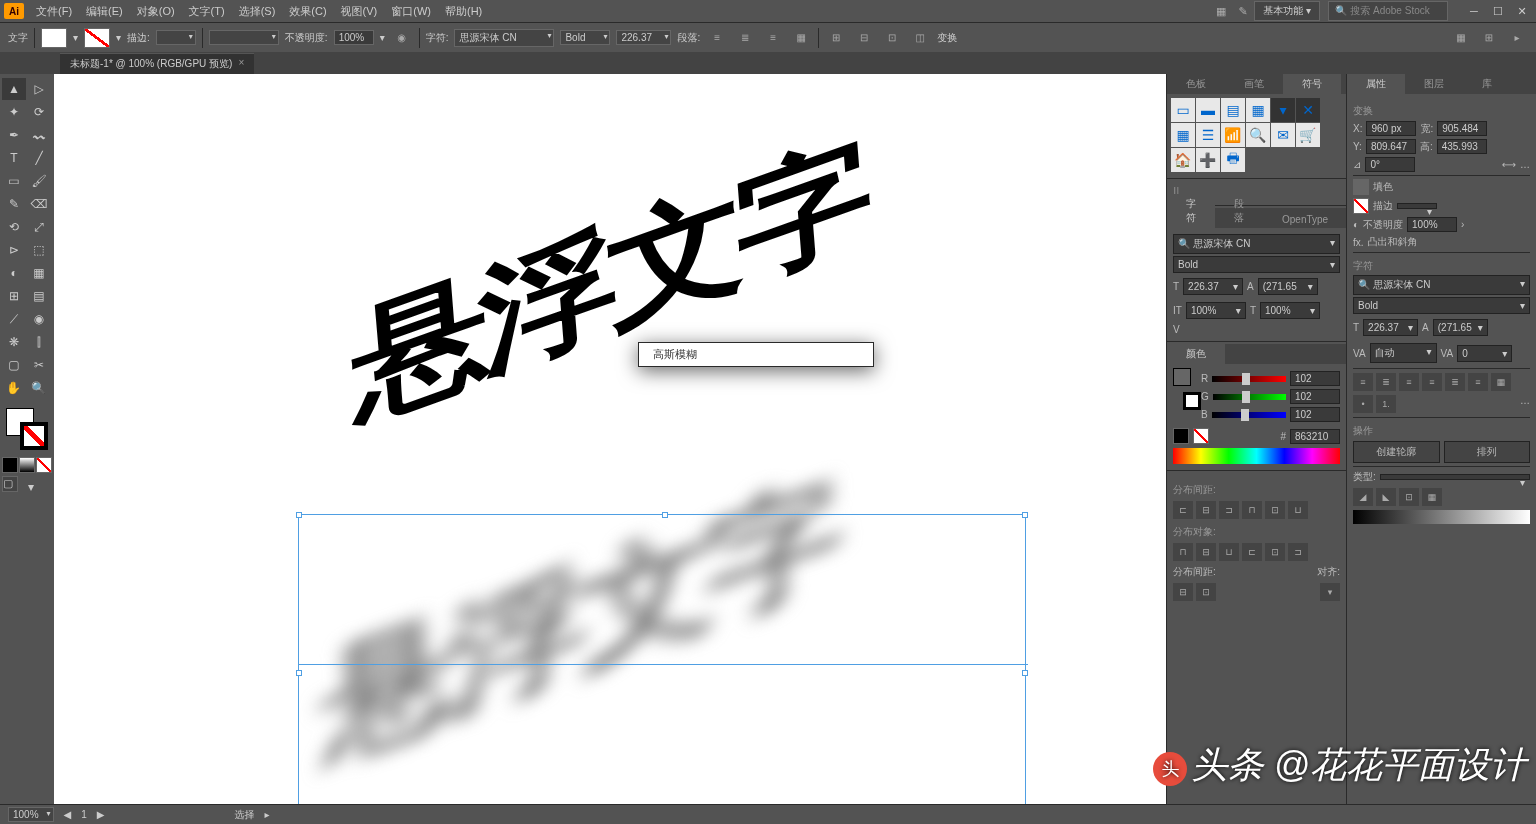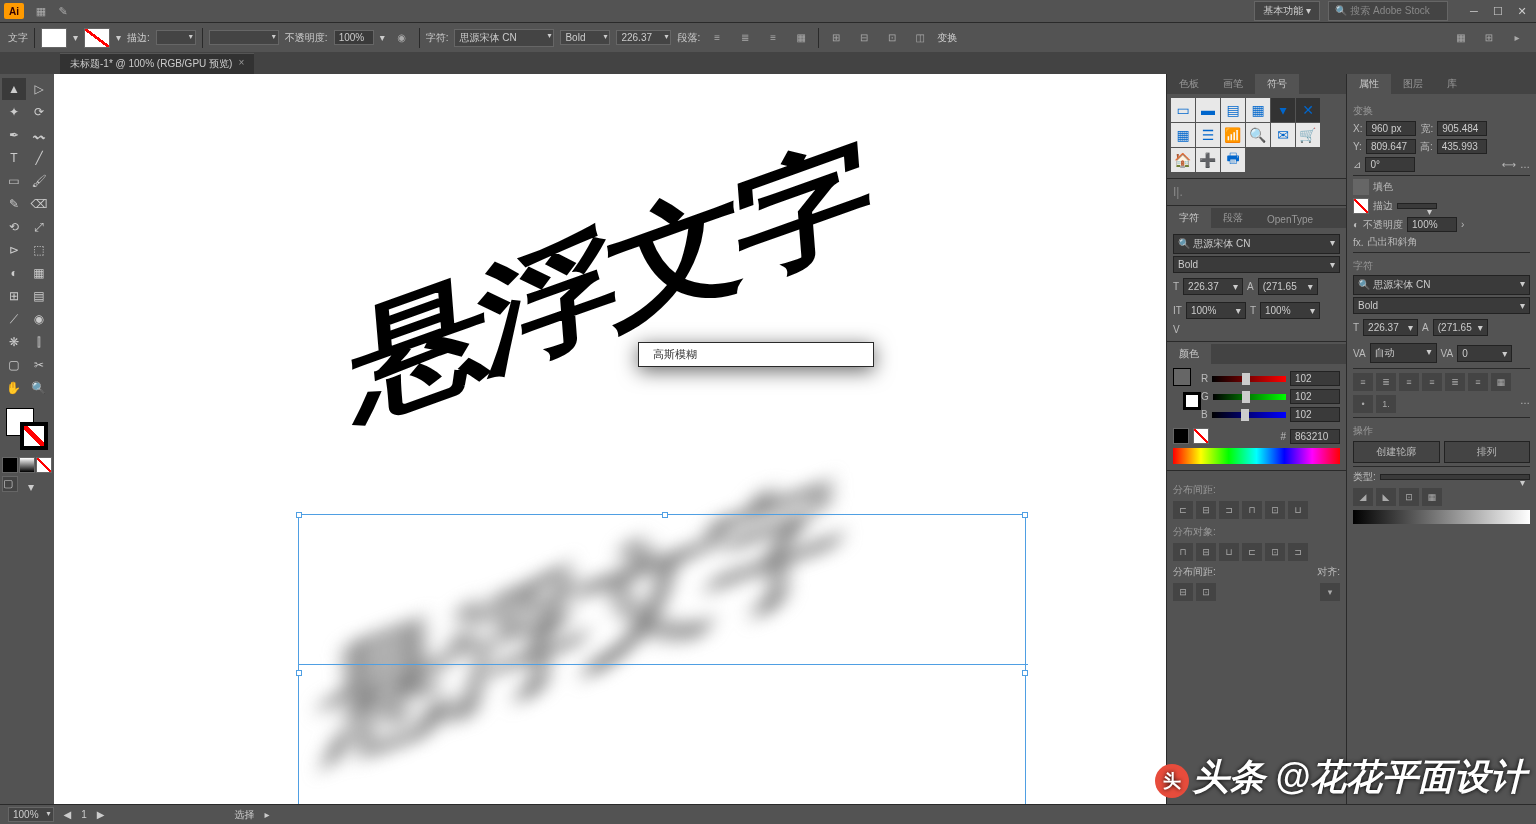--- a/index.html
+++ b/index.html
@@ -39,21 +39,21 @@
 .artwork{position:absolute;left:310px;top:120px;font-size:130px;font-family:"SimSun",serif;font-weight:bold;color:#000;transform:skewX(-18deg) rotate(-22deg);letter-spacing:-8px}
 .shadow-text{position:absolute;left:280px;top:460px;font-size:130px;font-family:"SimSun",serif;font-weight:bold;color:#7b7b7b;transform:skewX(-18deg) rotate(-22deg);filter:blur(10px);letter-spacing:-8px}
 .sel-box{position:absolute;left:244px;top:440px;width:728px;height:312px;border:1px solid #4f9fe3}
 .sel-box2{position:absolute;left:244px;top:590px;width:730px;height:1px;border-top:1px solid #4f9fe3}
 .sel-handle{position:absolute;width:6px;height:6px;background:#fff;border:1px solid #4f9fe3}
 .right-panels{position:absolute;right:0;top:0;width:370px;height:100%;display:flex}
 .panel-col{background:#535353;border-left:1px solid #2a2a2a;display:flex;flex-direction:column}
 .panel-col.a{width:180px}
 .panel-col.b{width:190px}
 .panel-tabs{display:flex;background:#434343;height:20px;align-items:flex-end;font-size:10px}
-.ptab{padding:3px 12px;color:#999}
+.ptab{padding:3px 19px;color:#999}
 .ptab.active{background:#535353;color:#ccc}
 .panel-body{padding:4px 6px;font-size:10px;color:#bbb}
 .sym-grid{display:flex;flex-wrap:wrap;gap:1px;padding:4px}
 .sym{width:24px;height:24px;background:#e8e8e8;display:flex;align-items:center;justify-content:center;color:#0066cc;font-size:14px}
 .sym.dark{background:#333}
 .prop-row{display:flex;align-items:center;gap:4px;margin:3px 0;font-size:10px}
 .prop-field{background:#3a3a3a;border:1px solid #222;padding:1px 4px;min-width:50px;color:#ccc}
 .char-dd{background:#3a3a3a;border:1px solid #222;padding:2px 4px;width:100%;color:#ccc;font-size:10px;margin:2px 0;position:relative}
 .char-dd::after{content:"▾";position:absolute;right:4px}
 .color-slider{display:flex;align-items:center;gap:4px;margin:3px 0}
@@ -69,32 +69,43 @@
 .dialog-title{background:#fff;color:#333;padding:4px 14px;font-size:11px}
 .dialog-body{padding:14px 12px;font-size:10px;color:#ccc}
 .dlg-row{display:flex;align-items:center;gap:6px;margin-bottom:10px}
 .dlg-slider{flex:1;height:2px;background:#888;position:relative}
 .dlg-thumb{position:absolute;left:8px;top:-5px;width:10px;height:10px;border-radius:50%;background:#ccc;border:1px solid #666}
 .dlg-input{width:40px;background:#3a3a3a;border:1px solid #222;padding:1px 4px;color:#ccc}
 .dlg-btns{display:flex;gap:8px;align-items:center}
 .dlg-cb{accent-color:#4a90d9}
 .dlg-btn{flex:1;padding:4px 0;border:1px solid #888;border-radius:12px;text-align:center;background:transparent;color:#ccc;cursor:pointer}
 .statusbar{position:absolute;bottom:0;left:0;right:0;height:20px;background:#535353;display:flex;align-items:center;padding:0 8px;font-size:10px;gap:10px;border-top:1px solid #2a2a2a}
-.watermark{position:absolute;right:10px;bottom:22px;font-size:36px;font-style:italic;color:#fff;font-weight:bold;text-shadow:0 0 4px #000;font-family:"SimHei"}
+.watermark{position:absolute;right:10px;bottom:34px;font-size:36px;font-style:italic;color:#fff;font-weight:normal;text-shadow:0 0 4px #000;font-family:"SimHei"}
 .wm-logo{display:inline-flex;width:34px;height:34px;background:#e74c3c;border-radius:50%;align-items:center;justify-content:center;font-size:18px;font-style:normal;vertical-align:middle;margin-right:4px}
 .divider{height:20px;width:1px;background:#2a2a2a}
 .panel-sep{height:1px;background:#2a2a2a;margin:2px 0}
 .btn-wide{background:#444;border:1px solid #222;padding:3px 0;text-align:center;flex:1;font-size:10px}
 .grad-bar{height:14px;background:linear-gradient(to right,#000,#fff);margin:4px 0}
 </style>
 </head>
 <body>
 
 <div class="titlebar">
   <div class="ai-logo">Ai</div>
+  <div class="menubar">
+    <span>文件(F)</span>
+    <span>编辑(E)</span>
+    <span>对象(O)</span>
+    <span>文字(T)</span>
+    <span>选择(S)</span>
+    <span>效果(C)</span>
+    <span>视图(V)</span>
+    <span>窗口(W)</span>
+    <span>帮助(H)</span>
+  </div>
   <span class="icon-btn">▦</span>
   <span class="icon-btn">✎</span>
   <div class="title-right">
     <div class="workspace-dd"><span>基本功能</span> ▾</div>
     <div class="search-box">🔍 <span>搜索 Adobe Stock</span></div>
     <div class="win-btns">
       <div class="win-btn">─</div>
       <div class="win-btn">☐</div>
       <div class="win-btn">✕</div>
     </div>

